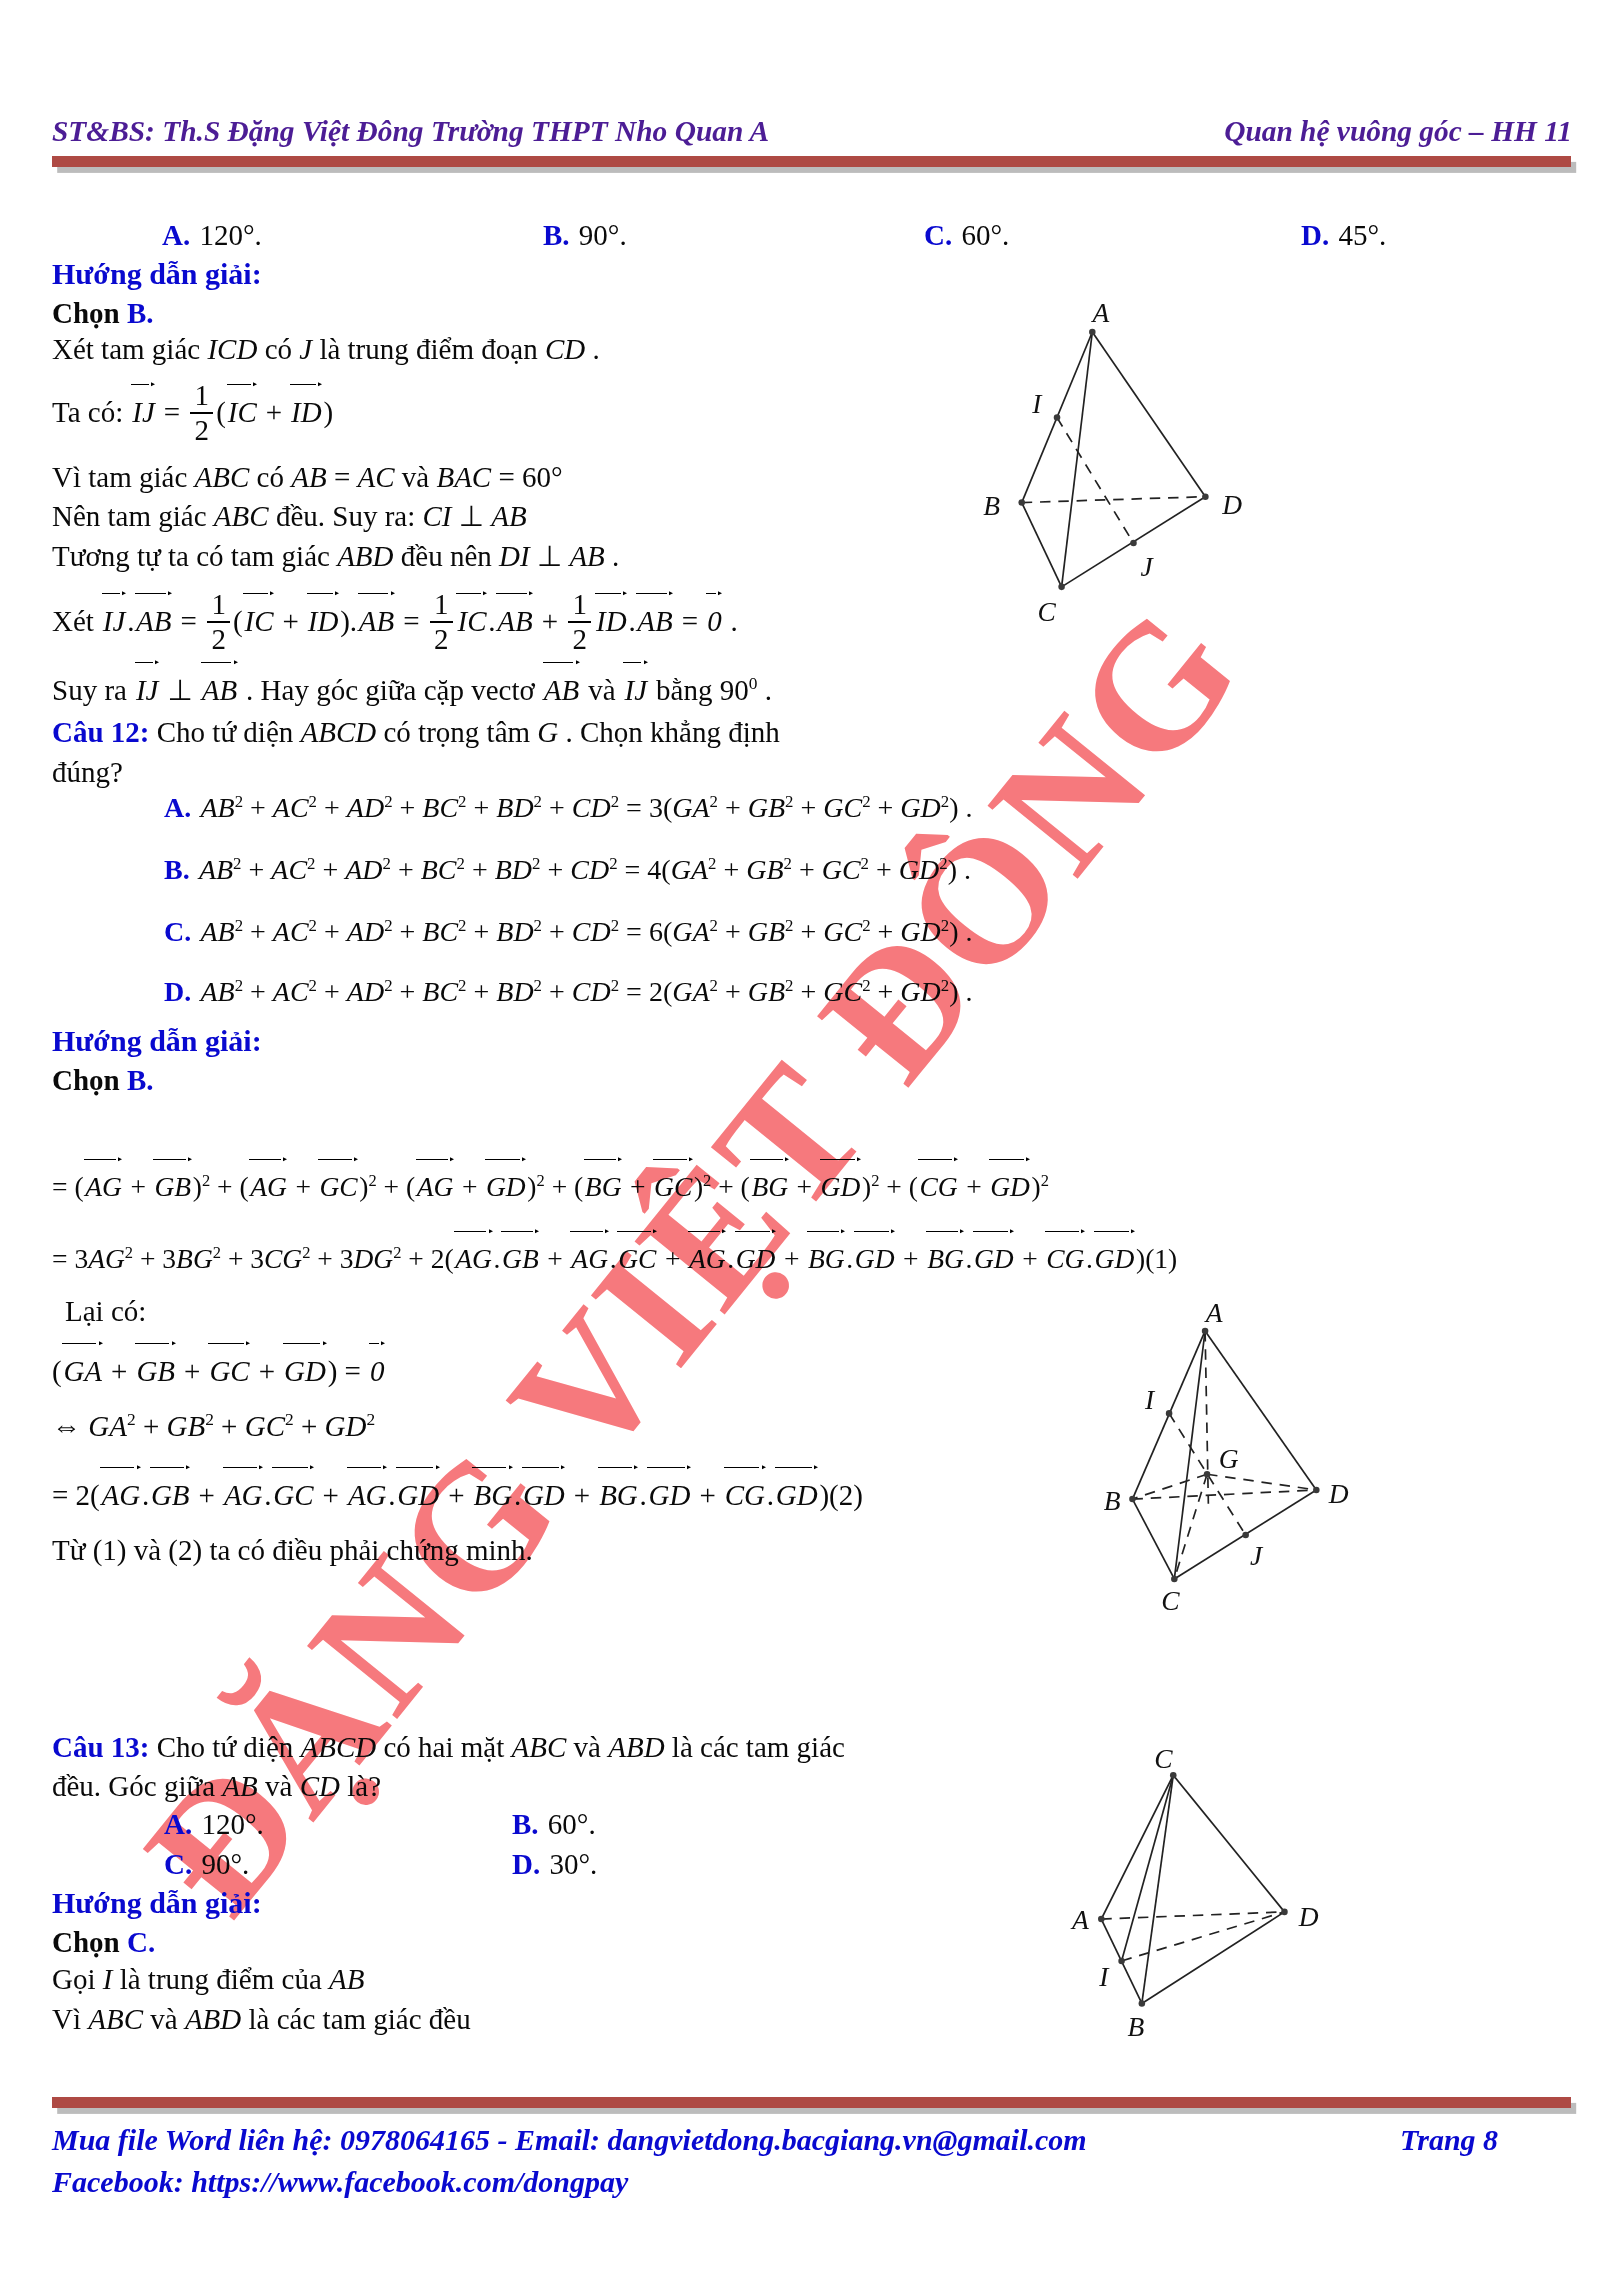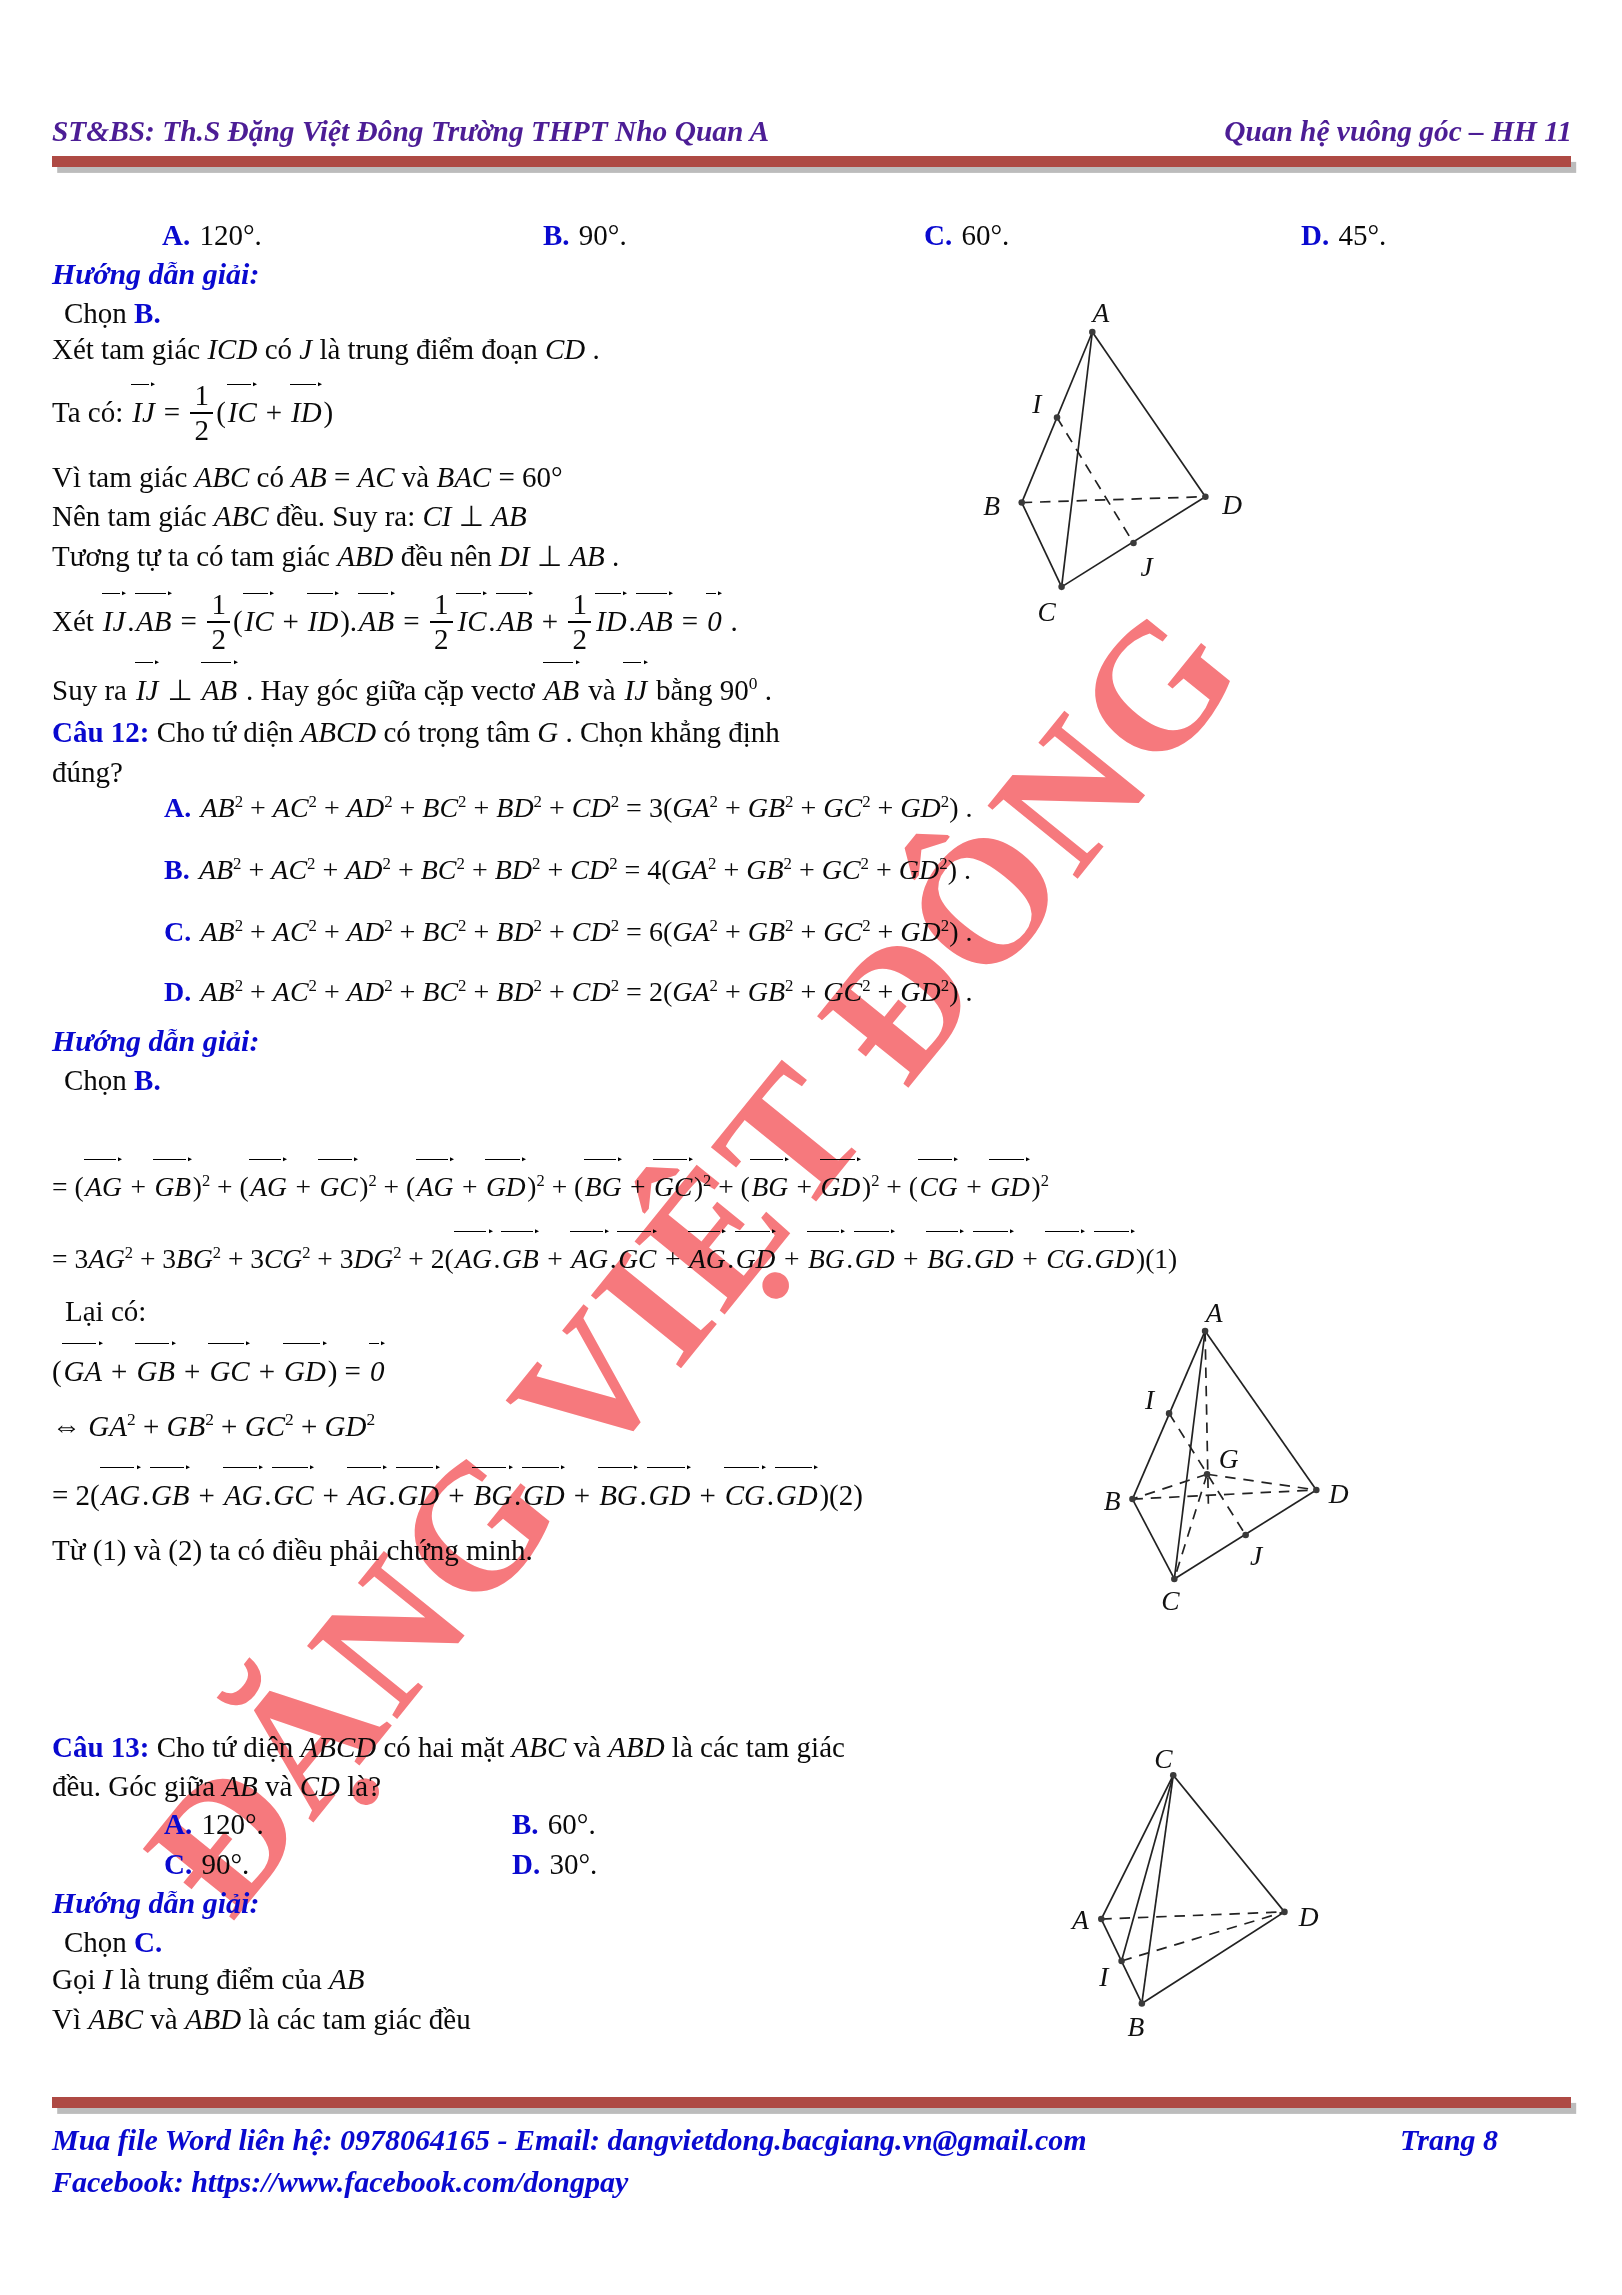--- a/index.html
+++ b/index.html
@@ -8,23 +8,23 @@
     font-family:"Liberation Serif", serif;color:#0a0a0a;overflow:hidden;
   }
   .wm{
     position:absolute;left:183px;top:1786px;z-index:1;
     transform:rotate(-51deg);transform-origin:0 50%;
     font-size:177px;font-weight:bold;letter-spacing:0.02em;
     white-space:nowrap;color:#f6797d;
   }
   .content{position:absolute;inset:0;z-index:2;}
   .line{position:absolute;white-space:nowrap;font-size:29px;line-height:1.35;}
-  .b{font-weight:normal;margin-left:12px;}
+  .b{font-weight:bold;}
   .blue{color:#0909cf;font-weight:bold;}
-  .guide{color:#0909cf;font-weight:bold;font-style:italic;font-size:30px;}
+  .guide{color:#0909cf;font-weight:bold;font-size:30px;}
   .hdr{position:absolute;top:115px;font-size:29.4px;font-weight:bold;font-style:italic;color:#4c1d95;white-space:nowrap;}
   .rule{position:absolute;left:52px;width:1519px;height:10.5px;background:#ae4a44;box-shadow:5.2px 5.9px 0 #bcbcbc;}
   .ftr{position:absolute;font-size:30px;font-weight:bold;font-style:italic;color:#0909cf;white-space:nowrap;}
   sup{font-size:0.6em;line-height:0;}
   i{font-style:italic;}
   .vec{position:relative;display:inline-block;font-style:italic;padding:7px 0.06em;}
   .vec::before{content:"";position:absolute;left:0.02em;right:0.26em;top:-0.06em;border-top:0.05em solid #000;}
   .vec::after{content:"";position:absolute;right:0.04em;top:-0.06em;width:0;height:0;
     border-left:0.17em solid #000;border-top:0.085em solid transparent;border-bottom:0.085em solid transparent;
     transform:translateY(-46%);}

